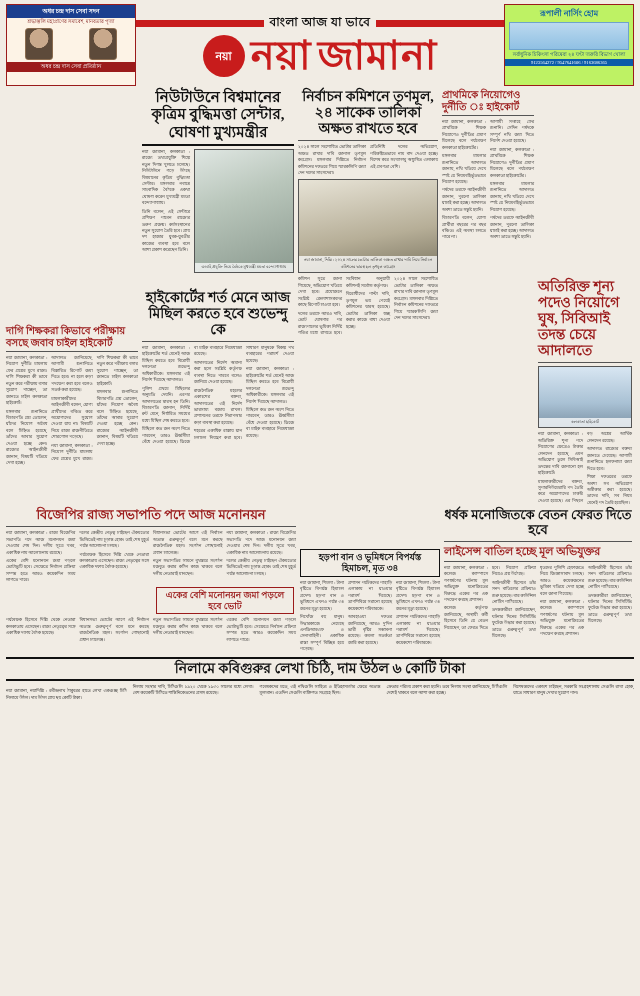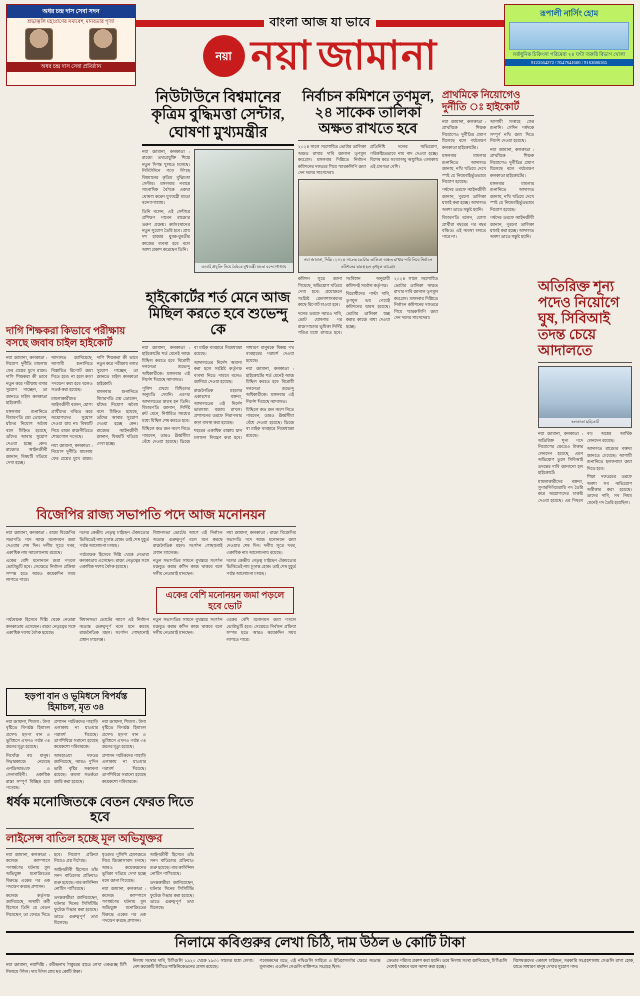--- a/index.html
+++ b/index.html
@@ -209,21 +209,21 @@
       </div>
       <div class="body-text subcols2" style="margin-top:3px;">
         <p>নয়া জামানা, কলকাতা : অতিরিক্ত শূন্য পদে নিয়োগের ক্ষেত্রেও টাকার লেনদেন হয়েছে, এমন অভিযোগ তুলে সিবিআই তদন্তের দাবি জানানো হল হাইকোর্টে।</p>
         <p>মামলাকারীদের বক্তব্য, সুপারনিউমেরারি পদ তৈরি করে অযোগ্যদের চাকরি দেওয়া হয়েছে। এর পিছনে বড় অঙ্কের আর্থিক লেনদেন রয়েছে।</p>
         <p>আদালত রাজ্যের বক্তব্য জানতে চেয়েছে। আগামী শুনানিতে হলফনামা জমা দিতে হবে।</p>
         <p>শিক্ষা দফতরের তরফে অবশ্য সব অভিযোগ অস্বীকার করা হয়েছে। তাদের দাবি, সব নিয়ম মেনেই পদ তৈরি হয়েছিল।</p>
       </div>
     </div>
   </div>
 
-  <div class="content" style="padding-top:2px;flex-direction:column;">
+  <div class="content" style="padding-top:2px;">
 
     <div class="col" style="width:290px;">
       <div class="hl lg" style="color:#9b1b1b;">বিজেপির রাজ্য সভাপতি পদে আজ  মনোনয়ন</div>
       <div class="rule"></div>
       <div class="body-text subcols4">
         <p>নয়া জামানা, কলকাতা : রাজ্য বিজেপির সভাপতি পদে আজ মনোনয়ন জমা দেওয়ার শেষ দিন। দলীয় সূত্রে খবর, একাধিক নাম আলোচনায় রয়েছে।</p>
         <p>একের বেশি মনোনয়ন জমা পড়লে ভোটাভুটি হবে। সেক্ষেত্রে নির্বাচন প্রক্রিয়া সম্পন্ন হতে আরও কয়েকদিন সময় লাগতে পারে।</p>
         <p>দলের কেন্দ্রীয় নেতৃত্ব চাইছেন ঐকমত্যের ভিত্তিতেই নাম চূড়ান্ত হোক। তাই শেষ মুহূর্ত পর্যন্ত আলোচনা চলছে।</p>
         <p>পর্যবেক্ষক হিসেবে দিল্লি থেকে নেতারা কলকাতায় এসেছেন। রাজ্য নেতৃত্বের সঙ্গে একাধিক দফায় বৈঠক হয়েছে।</p>
         <p>বিধানসভা ভোটের আগে এই নির্বাচন অত্যন্ত গুরুত্বপূর্ণ বলে মনে করছে রাজনৈতিক মহল। সংগঠন গোছানোই প্রধান চ্যালেঞ্জ।</p>

